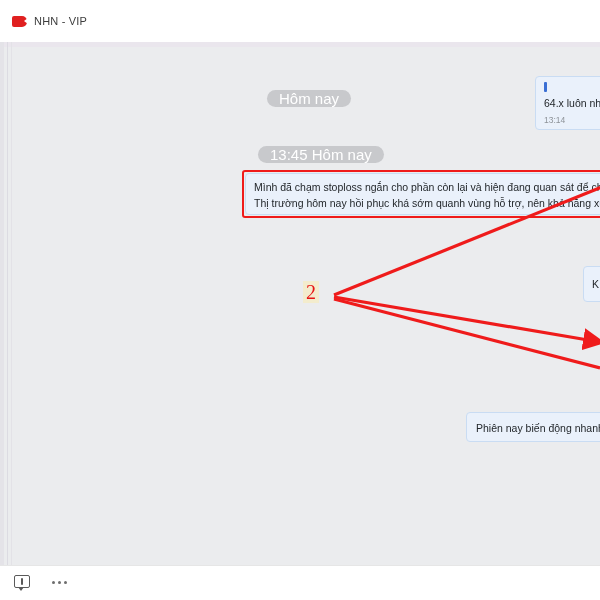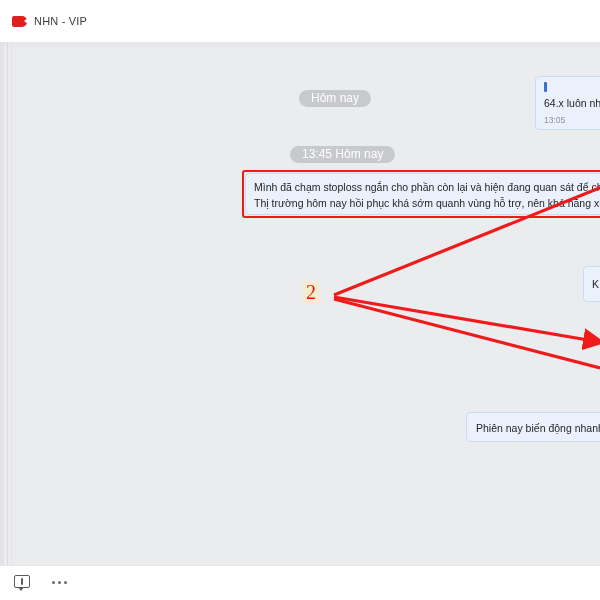--- a/index.html
+++ b/index.html
@@ -96,27 +96,26 @@
     background: #e9e4ec;
     opacity: 0.75;
   }
 
   
   .pill {
     position: absolute;
     background: #c8c9cc;
     color: #ffffff;
     border-radius: 10px;
-    font-size: 12px;
+    font-size: 15px;
     line-height: 17px;
     height: 17px;
     padding: 0 12px;
     white-space: nowrap;
     text-align: center;
-    margin-left: 32px;
   }
   .pill-today { left: 267px; top: 48px; }
   .pill-time  { left: 258px; top: 104px; text-align: center; }
 
   
   .bubble {
     position: absolute;
     background: #eaf1fb;
     border: 1px solid #c9dcf3;
     border-radius: 5px;
@@ -297,21 +296,21 @@
     <div class="rail-inner"></div>
     <div class="rail-inner2"></div>
 
     <div class="pill pill-today">Hôm nay</div>
 
     <div class="pill pill-time">13:45 Hôm nay</div>
 
     <div class="bubble bubble-64">
       <span class="accent"></span>
       <span class="txt">64.x luôn nhé</span>
-      <span class="tstamp">13:05</span>
+      <span class="tstamp">13:14</span>
     </div>
 
     <div class="bubble bubble-main">
       <span class="ln">Mình đã chạm stoploss ngắn cho phần còn lại và hiện đang quan sát để chờ vị thế m</span>
       <span class="ln">Thị trường hôm nay hồi phục khá sớm quanh vùng hỗ trợ, nên khả năng xuất hiện n</span>
     </div>
 
     <div class="annot-rect"></div>
 
     <div class="bubble bubble-k">K</div>

